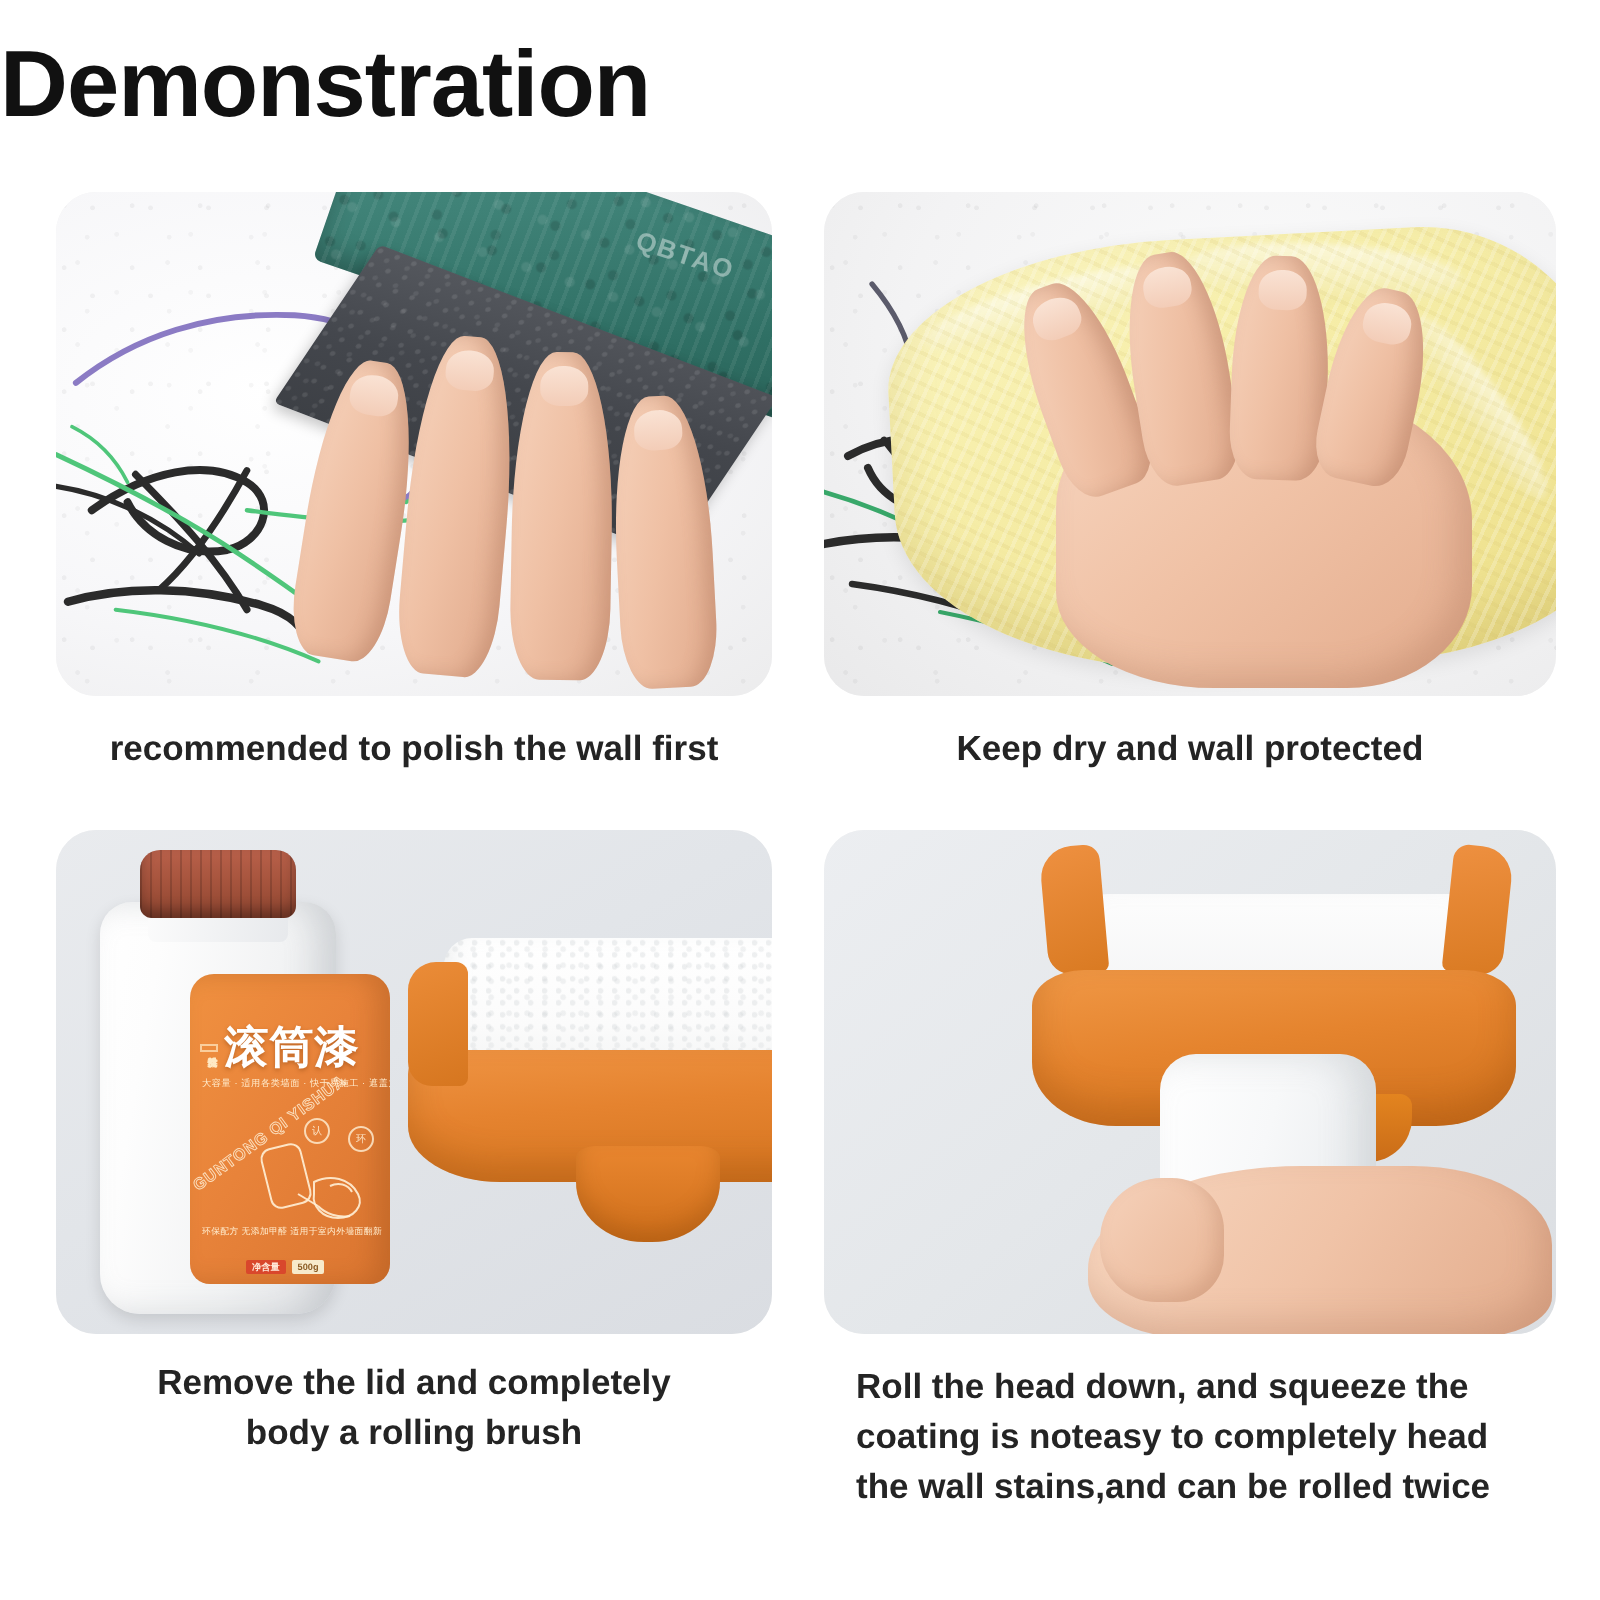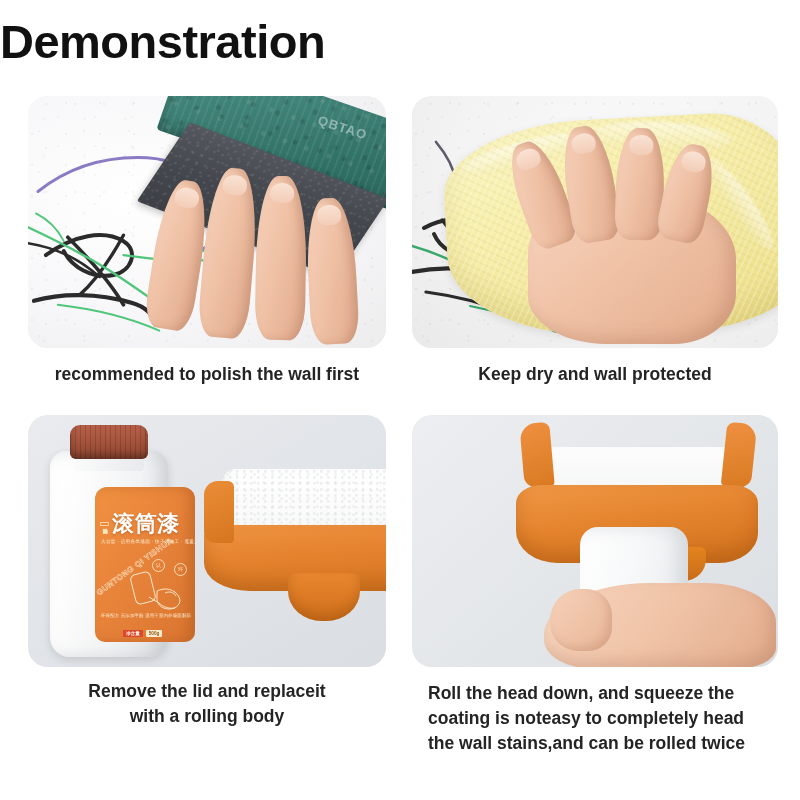--- a/index.html
+++ b/index.html
@@ -582,22 +582,22 @@
 
         <div class="roller3">
           <div class="roller-sleeve"></div>
           <div class="roller-frame"></div>
           <div class="roller-arm-l"></div>
           <div class="roller-stem"></div>
         </div>
       </div>
 
       <div class="caption center-tight">
-        <div>Remove the lid and replaceit</div>
-        <div>with a rolling body</div>
+        <div>Remove the lid and completely</div>
+        <div>body a rolling brush</div>
       </div>
     </div>
 
     <div class="cell cell-right">
       <div class="photo">
         <div class="bg4"></div>
 
         <div class="roller4">
           <div class="r4-sleeve"></div>
           <div class="r4-arm l"></div>

